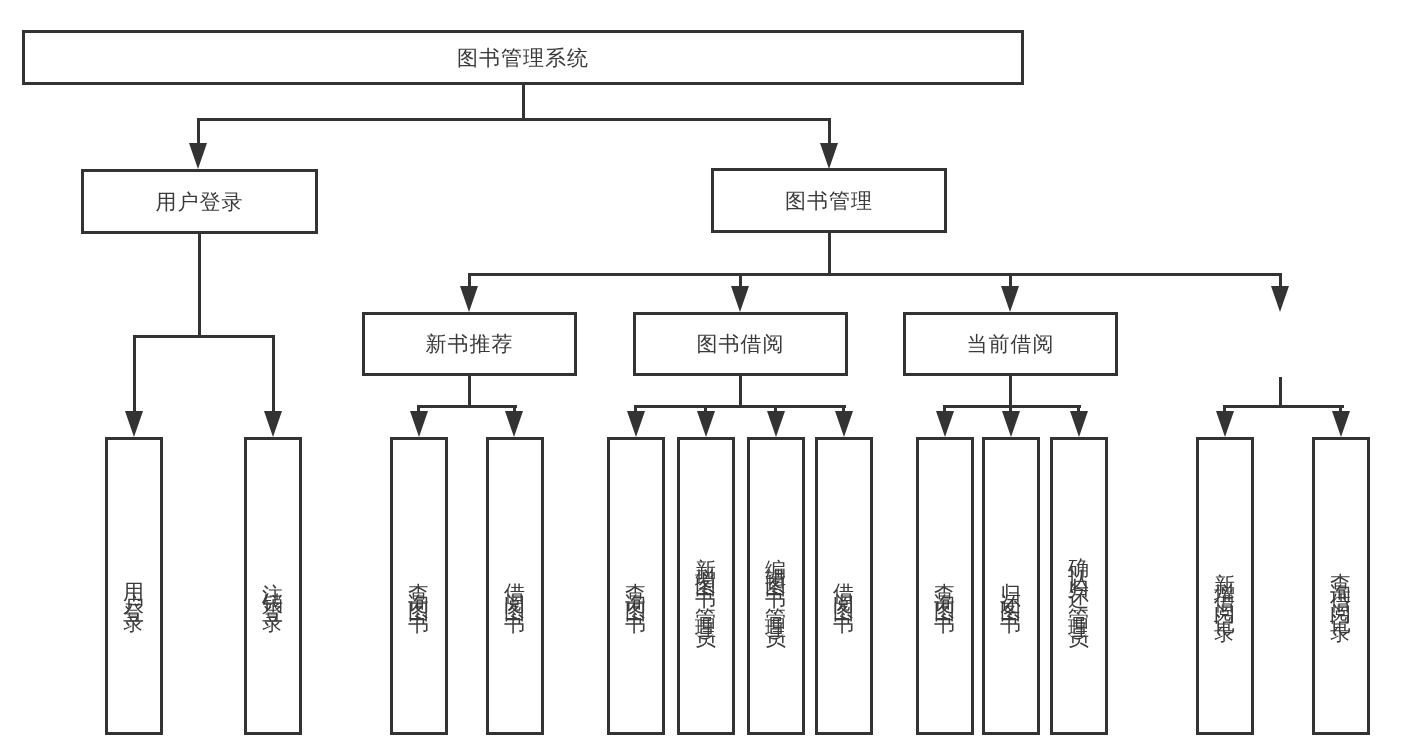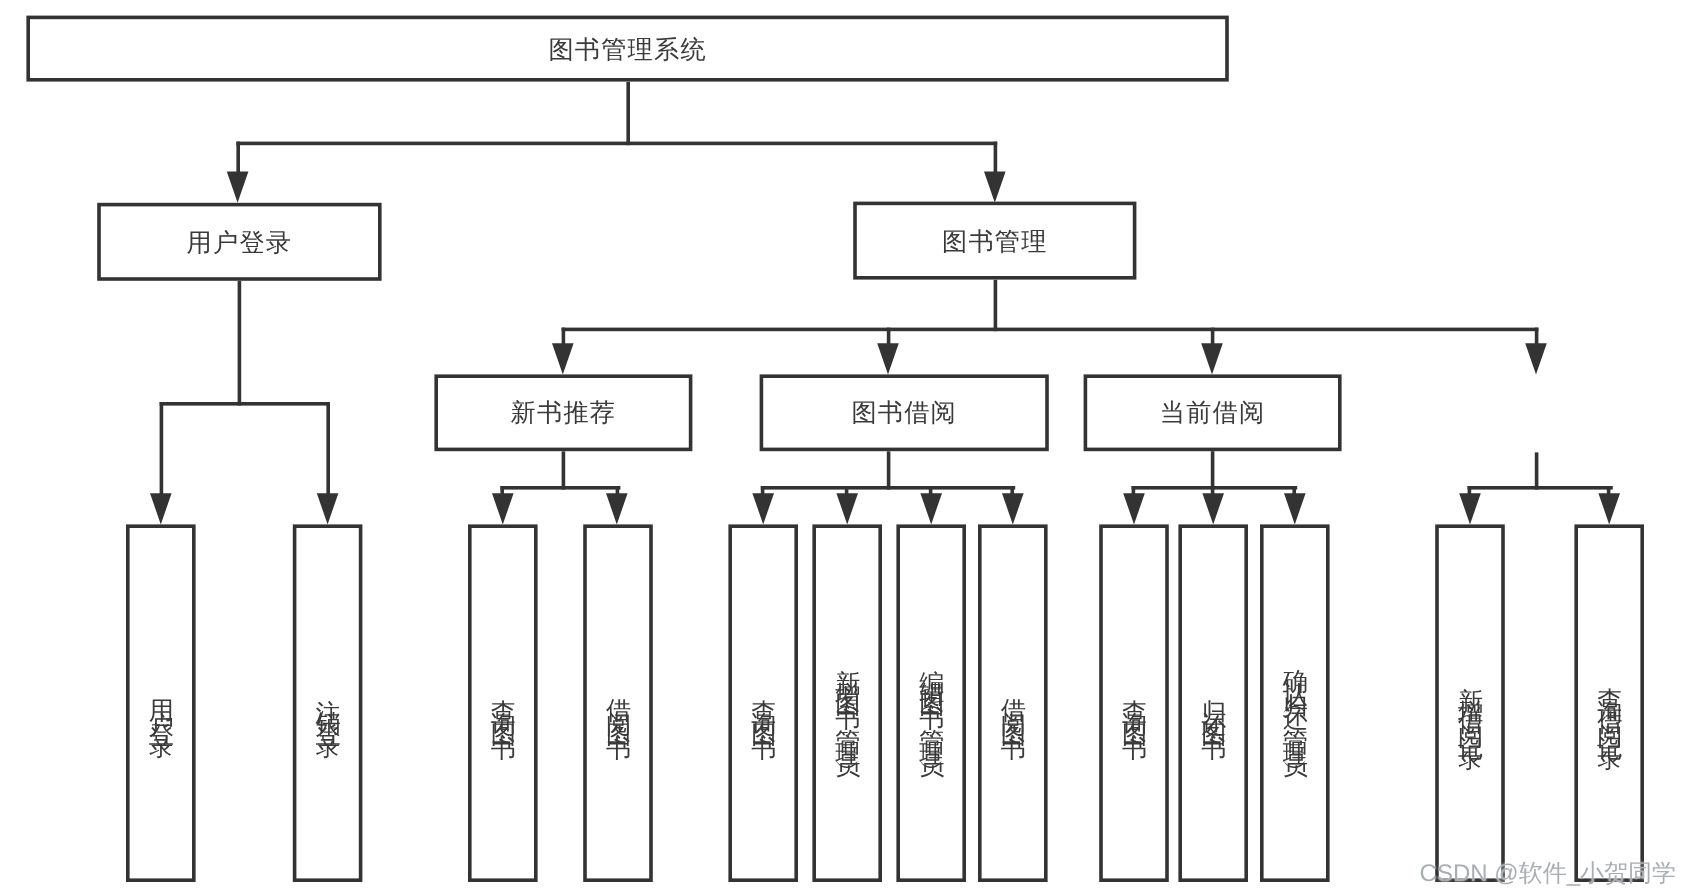--- a/index.html
+++ b/index.html
@@ -114,37 +114,37 @@
   <div class="ah" style="left:1002px;top:411px;"></div>
   <div class="ah" style="left:1070px;top:411px;"></div>
 
   <div class="line" style="left:1279px;top:377px;width:3px;height:31px;"></div>
   <div class="line" style="left:1223px;top:405px;width:121px;height:3px;"></div>
   <div class="line" style="left:1223px;top:405px;width:3px;height:10px;"></div>
   <div class="line" style="left:1339px;top:405px;width:3px;height:10px;"></div>
   <div class="ah" style="left:1216px;top:411px;"></div>
   <div class="ah" style="left:1332px;top:411px;"></div>
 
-  <div class="box" style="left:22px;top:13px;width:1002px;height:55px;">
+  <div class="box" style="left:22px;top:30px;width:1002px;height:55px;">
     <span class="hl">图书管理系统</span>
   </div>
 
   <div class="box" style="left:81px;top:169px;width:237px;height:65px;">
     <span class="hl">用户登录</span>
   </div>
 
   <div class="box" style="left:711px;top:168px;width:236px;height:65px;text-align:center;">
     <span class="hl">图书管理</span>
   </div>
 
   <div class="box" style="left:362px;top:312px;width:215px;height:64px;">
     <span class="hl">新书推荐</span>
   </div>
 
-  <div class="box" style="left:633px;top:312px;width:241px;height:64px;">
+  <div class="box" style="left:633px;top:312px;width:215px;height:64px;">
     <span class="hl">图书借阅</span>
   </div>
 
   <div class="box" style="left:903px;top:312px;width:215px;height:64px;">
     <span class="hl">当前借阅</span>
   </div>
 
 
   <div class="box" style="left:105px;top:437px;width:58px;height:298px;">
     <span class="vl">用户登录</span>
@@ -183,15 +183,14 @@
     <span class="vl">确认归还（管理员）</span>
   </div>
 
   <div class="box" style="left:1196px;top:437px;width:58px;height:298px;">
     <span class="vl">新增借阅记录</span>
   </div>
   <div class="box" style="left:1312px;top:437px;width:58px;height:298px;">
     <span class="vl">查询借阅记录</span>
   </div>
 
-  <div class="wm">CSDN @软件_小贺同学</div>
 
 </div>
 
 </body></html>

